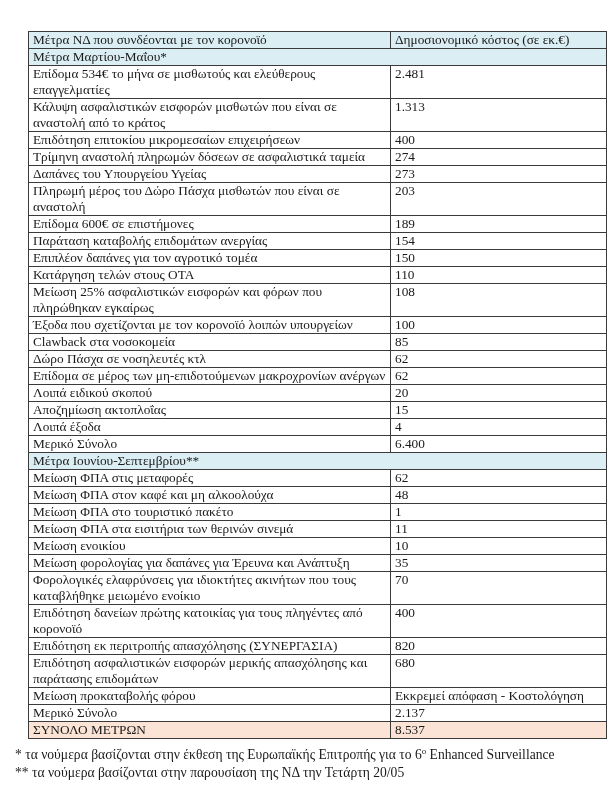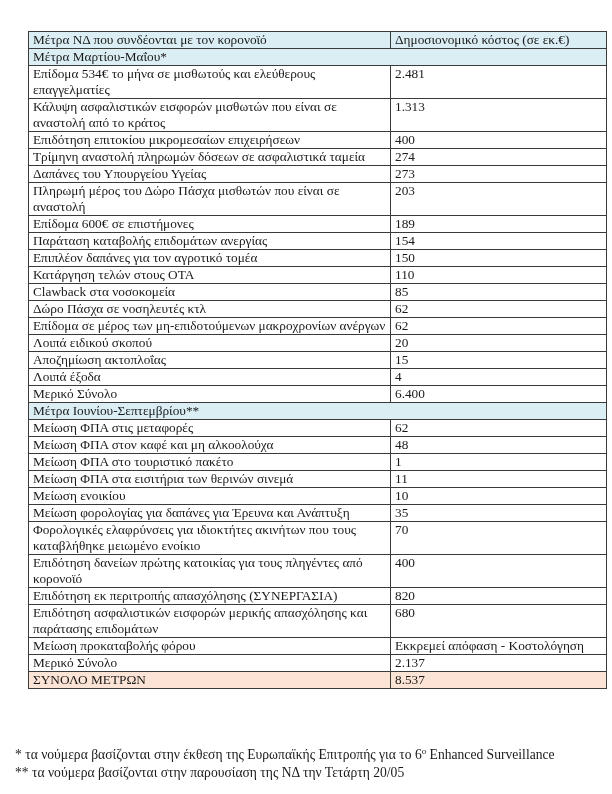--- a/index.html
+++ b/index.html
@@ -66,20 +66,28 @@
           <td>Παράταση καταβολής επιδομάτων ανεργίας</td>
           <td class="val">154</td>
         </tr>
         <tr>
           <td>Επιπλέον δαπάνες για τον αγροτικό τομέα</td>
           <td class="val">150</td>
         </tr>
         <tr>
           <td>Κατάργηση τελών στους ΟΤΑ</td>
           <td class="val">110</td>
+        </tr>
+        <tr>
+          <td>Μείωση 25% ασφαλιστικών εισφορών και φόρων που πληρώθηκαν εγκαίρως</td>
+          <td class="val">108</td>
+        </tr>
+        <tr>
+          <td>Έξοδα που σχετίζονται με τον κορονοϊό λοιπών υπουργείων</td>
+          <td class="val">100</td>
         </tr>
         <tr>
           <td>Clawback στα νοσοκομεία</td>
           <td class="val">85</td>
         </tr>
         <tr>
           <td>Δώρο Πάσχα σε νοσηλευτές κτλ</td>
           <td class="val">62</td>
         </tr>
         <tr>

